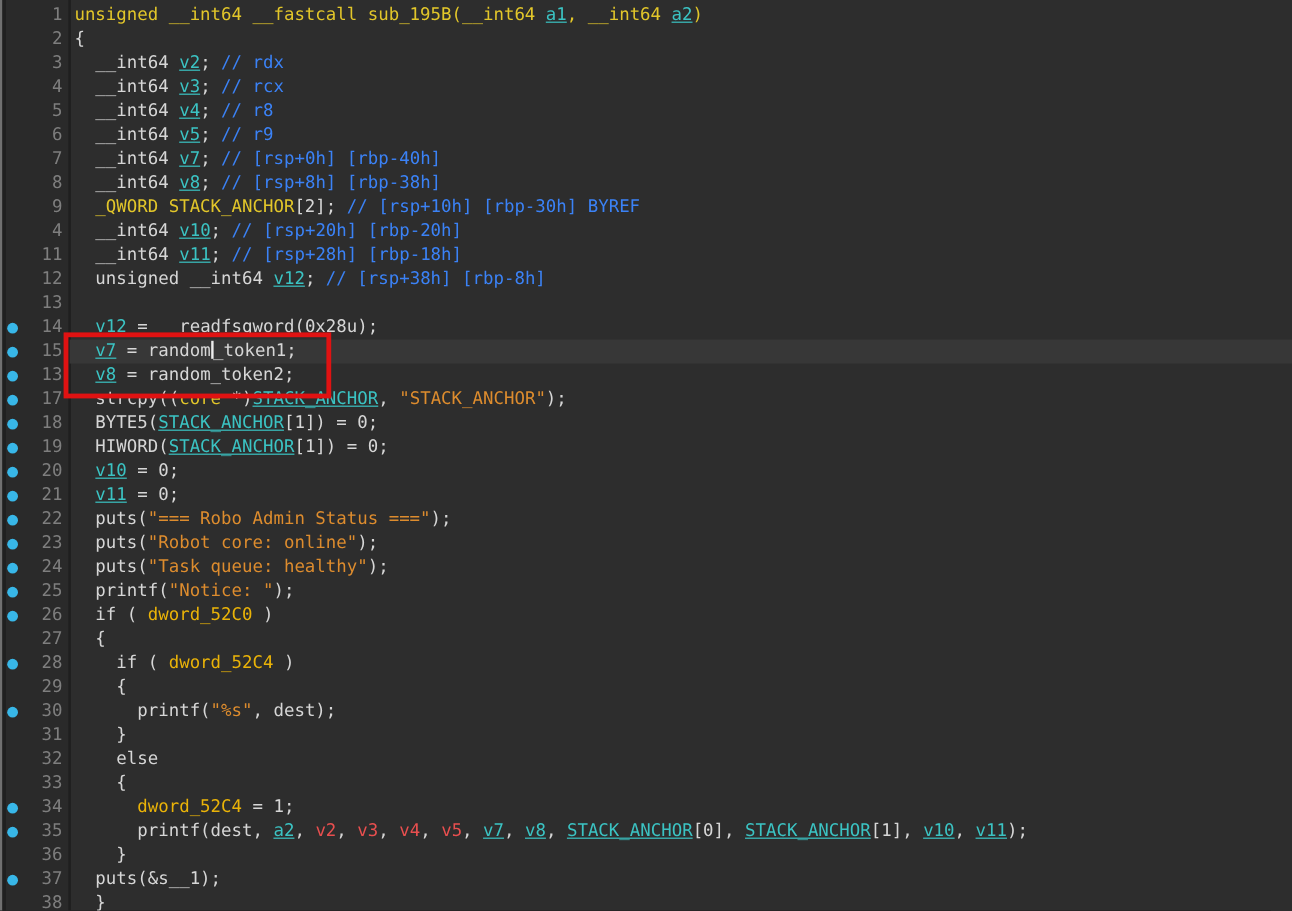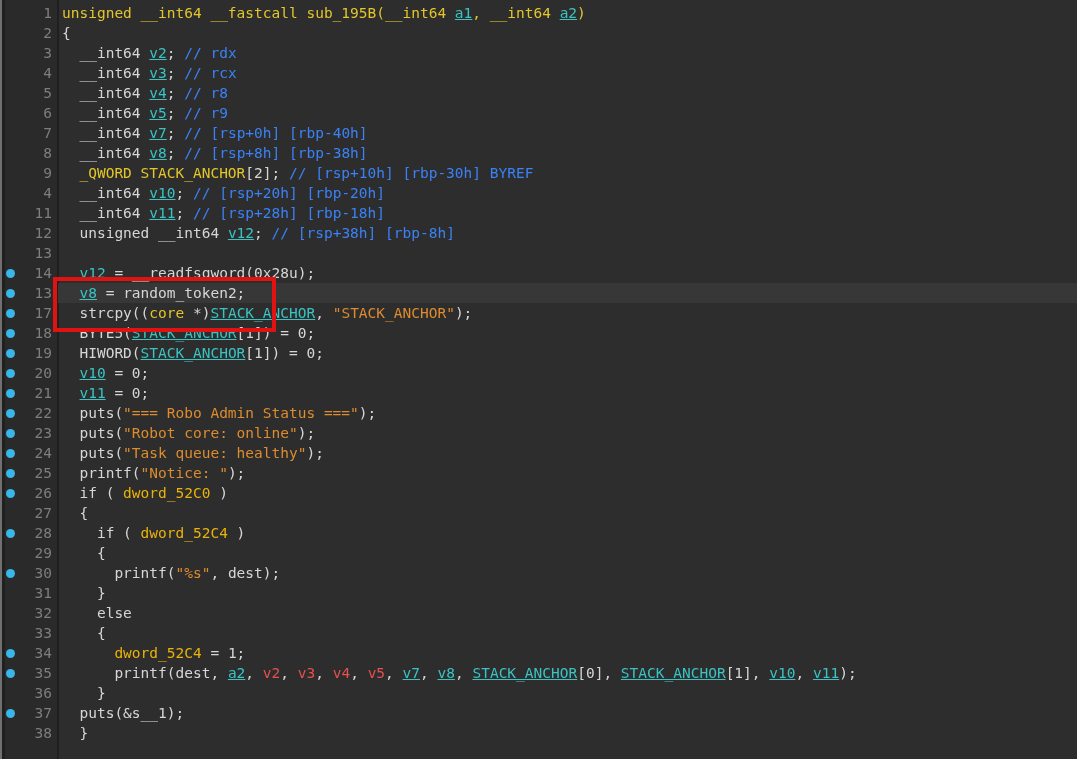--- a/index.html
+++ b/index.html
@@ -48,20 +48,21 @@
       <div class="row"><div class="bp-cell"></div><div class="num-cell">5</div><div class="code-cell"><span class="tk-w">  __int64 </span><span class="tk-c">v4</span><span class="tk-w">; </span><span class="tk-cm">// r8</span></div></div>
       <div class="row"><div class="bp-cell"></div><div class="num-cell">6</div><div class="code-cell"><span class="tk-w">  __int64 </span><span class="tk-c">v5</span><span class="tk-w">; </span><span class="tk-cm">// r9</span></div></div>
       <div class="row"><div class="bp-cell"></div><div class="num-cell">7</div><div class="code-cell"><span class="tk-w">  __int64 </span><span class="tk-c">v7</span><span class="tk-w">; </span><span class="tk-cm">// [rsp+0h] [rbp-40h]</span></div></div>
       <div class="row"><div class="bp-cell"></div><div class="num-cell">8</div><div class="code-cell"><span class="tk-w">  __int64 </span><span class="tk-c">v8</span><span class="tk-w">; </span><span class="tk-cm">// [rsp+8h] [rbp-38h]</span></div></div>
       <div class="row"><div class="bp-cell"></div><div class="num-cell">9</div><div class="code-cell"><span class="tk-y">  _QWORD STACK_ANCHOR</span><span class="tk-w">[2]; </span><span class="tk-cm">// [rsp+10h] [rbp-30h] BYREF</span></div></div>
       <div class="row"><div class="bp-cell"></div><div class="num-cell">4</div><div class="code-cell"><span class="tk-w">  __int64 </span><span class="tk-c">v10</span><span class="tk-w">; </span><span class="tk-cm">// [rsp+20h] [rbp-20h]</span></div></div>
       <div class="row"><div class="bp-cell"></div><div class="num-cell">11</div><div class="code-cell"><span class="tk-w">  __int64 </span><span class="tk-c">v11</span><span class="tk-w">; </span><span class="tk-cm">// [rsp+28h] [rbp-18h]</span></div></div>
       <div class="row"><div class="bp-cell"></div><div class="num-cell">12</div><div class="code-cell"><span class="tk-w">  unsigned __int64 </span><span class="tk-c">v12</span><span class="tk-w">; </span><span class="tk-cm">// [rsp+38h] [rbp-8h]</span></div></div>
       <div class="row"><div class="bp-cell"></div><div class="num-cell">13</div><div class="code-cell"></div></div>
       <div class="row"><div class="bp-cell"><div class="bp-dot"></div></div><div class="num-cell">14</div><div class="code-cell"><span class="tk-w">  </span><span class="tk-c">v12</span><span class="tk-w"> = __readfsqword(0x28u);</span></div></div>
+      <div class="row"><div class="bp-cell"><div class="bp-dot"></div></div><div class="num-cell">15</div><div class="code-cell"><span class="tk-w">  </span><span class="tk-c">v7</span><span class="tk-w"> = random</span><span class="caret"></span><span class="tk-w">_token1;</span></div></div>
       <div class="row"><div class="bp-cell"><div class="bp-dot"></div></div><div class="num-cell">13</div><div class="code-cell"><span class="tk-w">  </span><span class="tk-c">v8</span><span class="tk-w"> = random_token2;</span></div></div>
       <div class="row"><div class="bp-cell"><div class="bp-dot"></div></div><div class="num-cell">17</div><div class="code-cell"><span class="tk-w">  strcpy((</span><span class="tk-y">core</span><span class="tk-w"> *)</span><span class="tk-c">STACK_ANCHOR</span><span class="tk-w">, </span><span class="tk-o">"STACK_ANCHOR"</span><span class="tk-w">);</span></div></div>
       <div class="row"><div class="bp-cell"><div class="bp-dot"></div></div><div class="num-cell">18</div><div class="code-cell"><span class="tk-w">  BYTE5(</span><span class="tk-c">STACK_ANCHOR</span><span class="tk-w">[1]) = 0;</span></div></div>
       <div class="row"><div class="bp-cell"><div class="bp-dot"></div></div><div class="num-cell">19</div><div class="code-cell"><span class="tk-w">  HIWORD(</span><span class="tk-c">STACK_ANCHOR</span><span class="tk-w">[1]) = 0;</span></div></div>
       <div class="row"><div class="bp-cell"><div class="bp-dot"></div></div><div class="num-cell">20</div><div class="code-cell"><span class="tk-w">  </span><span class="tk-c">v10</span><span class="tk-w"> = 0;</span></div></div>
       <div class="row"><div class="bp-cell"><div class="bp-dot"></div></div><div class="num-cell">21</div><div class="code-cell"><span class="tk-w">  </span><span class="tk-c">v11</span><span class="tk-w"> = 0;</span></div></div>
       <div class="row"><div class="bp-cell"><div class="bp-dot"></div></div><div class="num-cell">22</div><div class="code-cell"><span class="tk-w">  puts(</span><span class="tk-o">"=== Robo Admin Status ==="</span><span class="tk-w">);</span></div></div>
       <div class="row"><div class="bp-cell"><div class="bp-dot"></div></div><div class="num-cell">23</div><div class="code-cell"><span class="tk-w">  puts(</span><span class="tk-o">"Robot core: online"</span><span class="tk-w">);</span></div></div>
       <div class="row"><div class="bp-cell"><div class="bp-dot"></div></div><div class="num-cell">24</div><div class="code-cell"><span class="tk-w">  puts(</span><span class="tk-o">"Task queue: healthy"</span><span class="tk-w">);</span></div></div>
       <div class="row"><div class="bp-cell"><div class="bp-dot"></div></div><div class="num-cell">25</div><div class="code-cell"><span class="tk-w">  printf(</span><span class="tk-o">"Notice: "</span><span class="tk-w">);</span></div></div>

